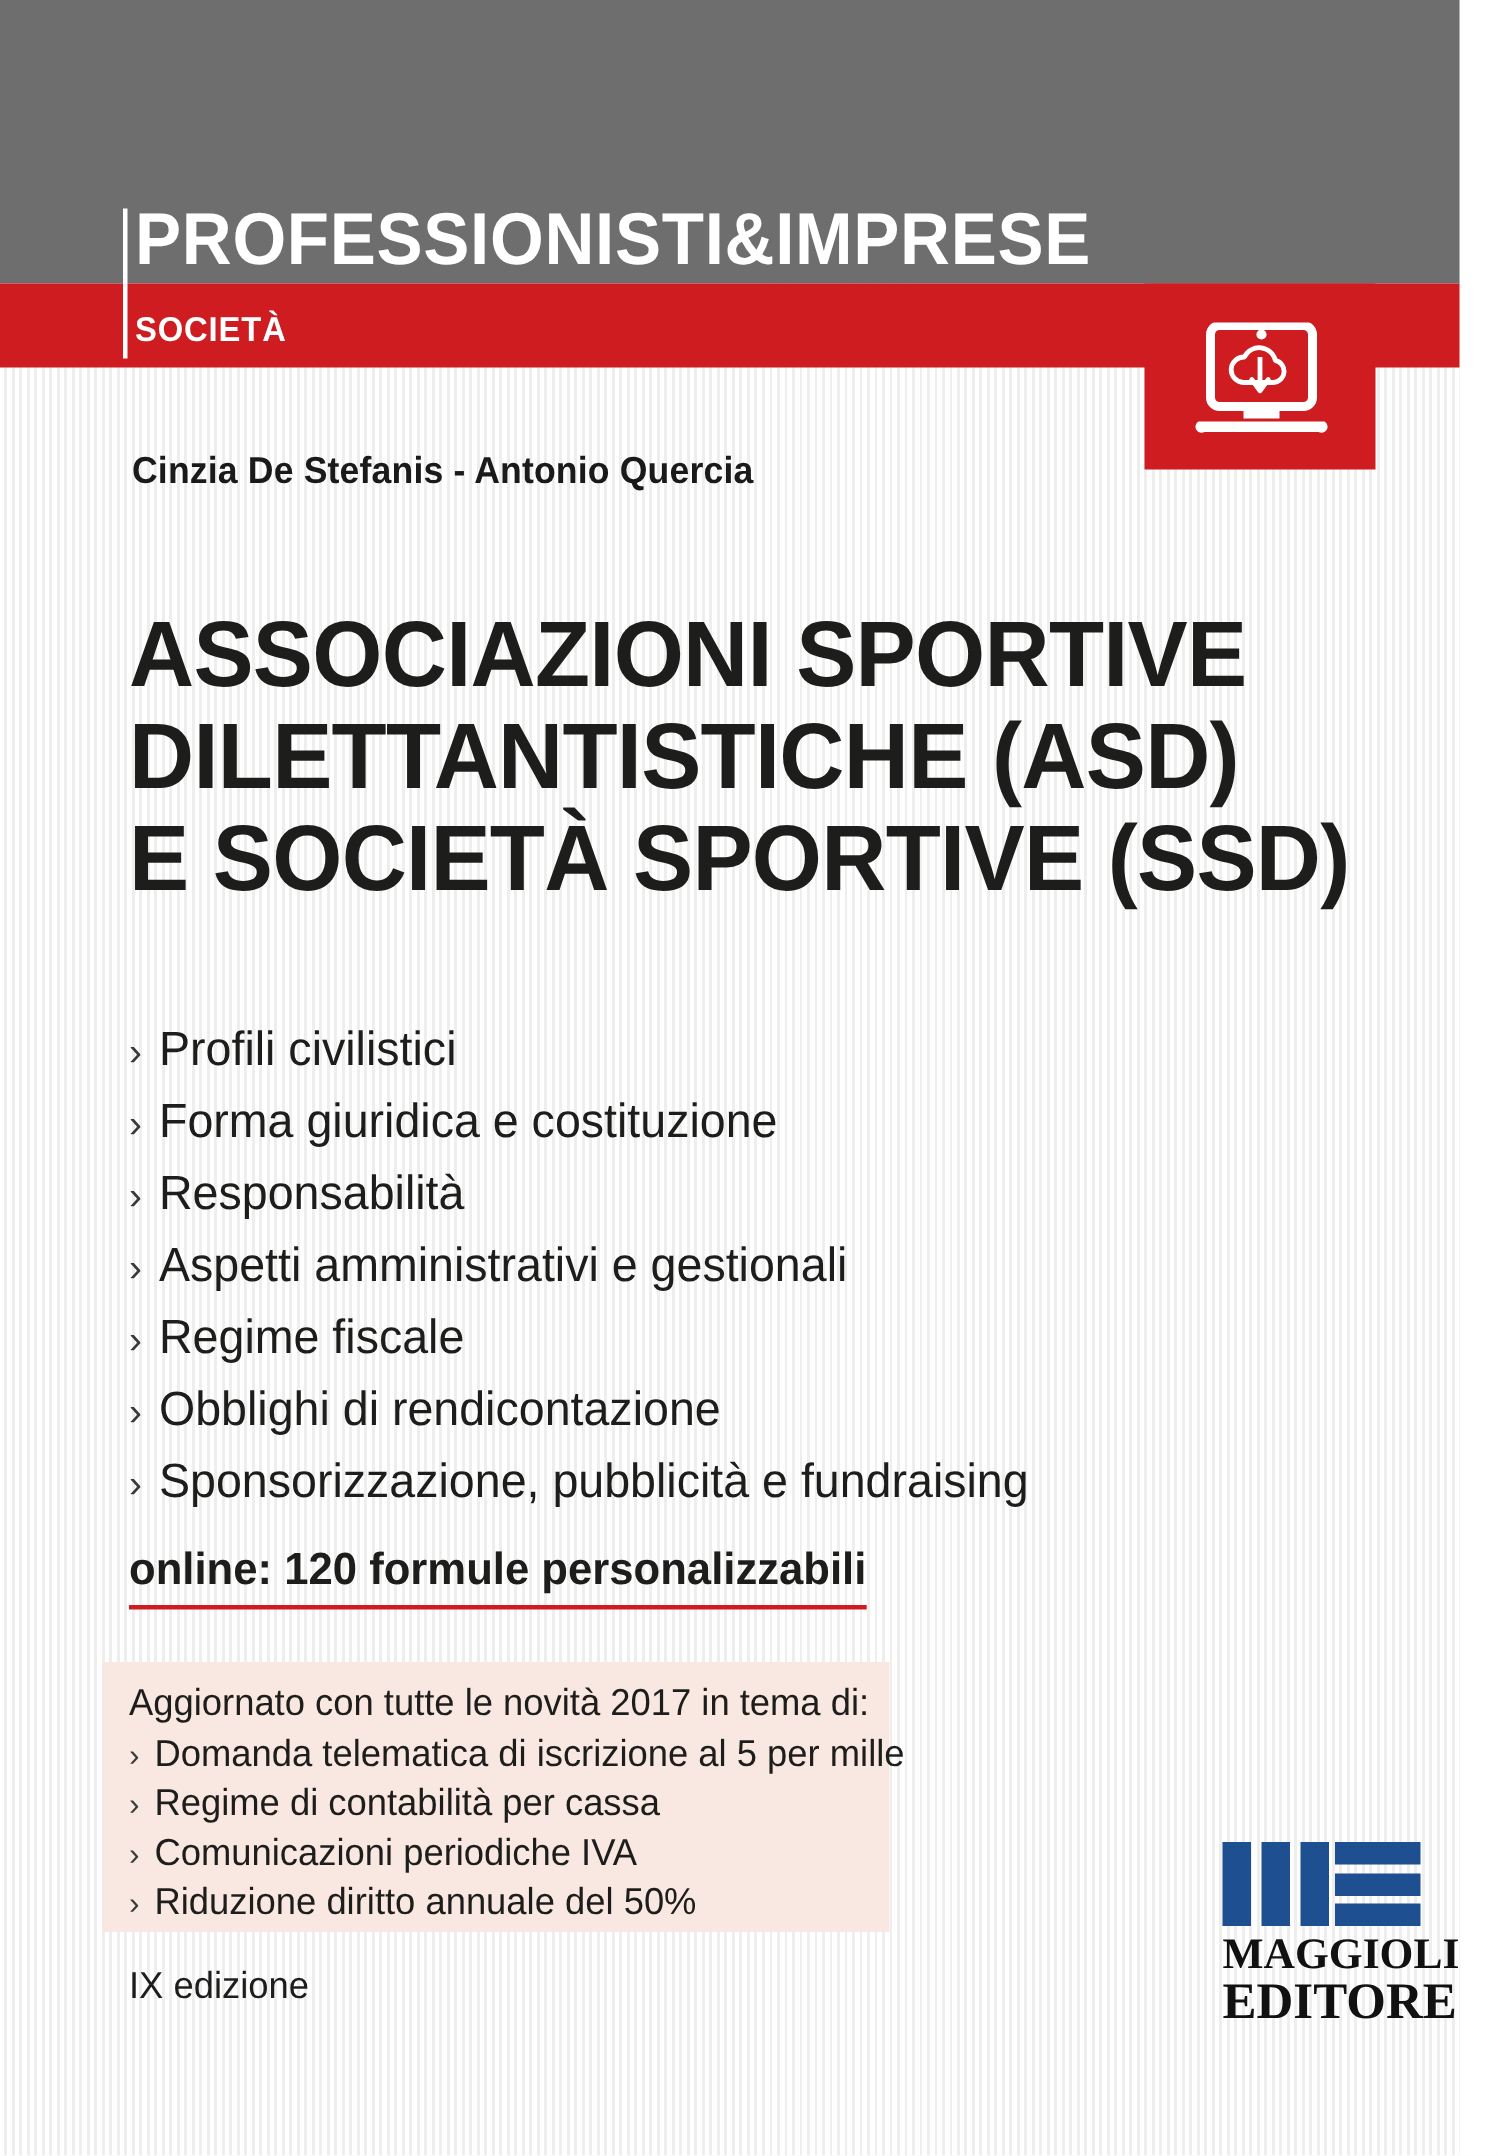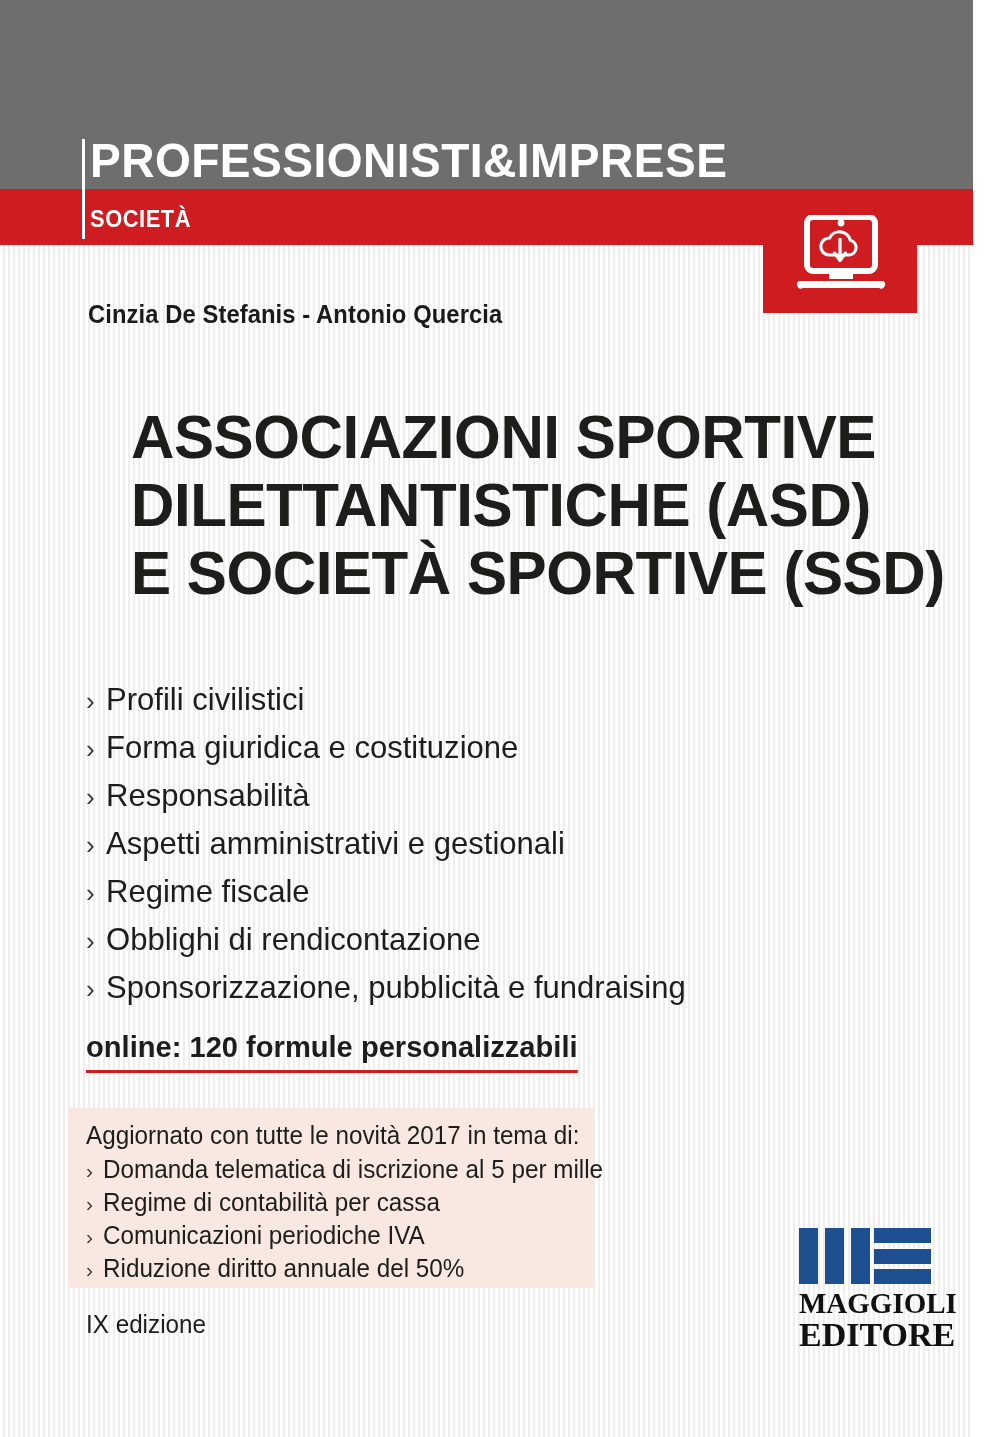--- a/index.html
+++ b/index.html
@@ -119,21 +119,20 @@
     transform-origin: left top;
     white-space: nowrap;
   }
 
   
   .title-block {
     position: absolute;
     left: 86px;
     top: 403px;
     width: 860px;
-    padding-left: 45px;
   }
 
   .title-line {
     color: #1d1d1b;
     font-family: "Liberation Sans Narrow", "Liberation Sans", sans-serif;
     font-weight: bold;
     font-size: 62px;
     line-height: 68px;
     letter-spacing: -0.5px;
     transform: scaleX(0.97);
@@ -259,20 +258,21 @@
     white-space: nowrap;
   }
 
   
   .logo {
     position: absolute;
     left: 799px;
     top: 1228px;
     width: 132px;
     height: 114px;
+    padding-left: 16px;
   }
 
   .logo-mark {
     position: relative;
     width: 132px;
     height: 56px;
   }
 
   .logo-bar-v {
     position: absolute;

